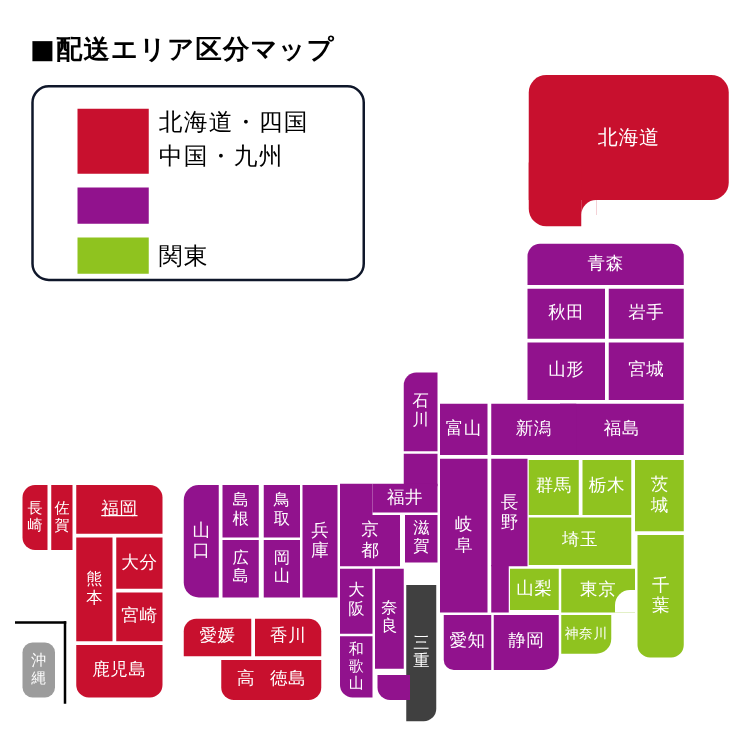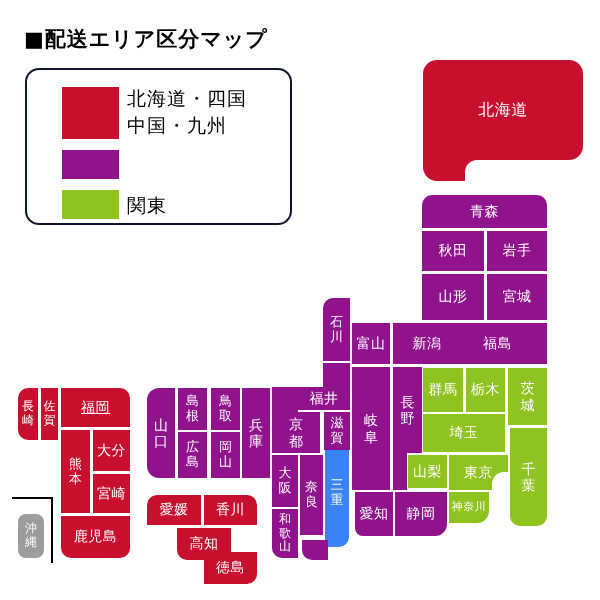--- a/index.html
+++ b/index.html
@@ -120,21 +120,21 @@
 <div class="cell fs11" style="left: 449px; top: 492px; width: 40px; height: 31px; border-radius: 0px 0px 12px; background: rgb(143, 195, 31);">
     <span>神奈川</span>
   </div>
 
 <div class="cell" style="left: 395px; top: 492px; width: 52px; height: 44px; border-radius: 0px 0px 12px; background: rgb(145, 18, 141);">
     <span>静岡</span>
   </div>
 <div class="cell" style="left: 355px; top: 492px; width: 38px; height: 44px; border-radius: 0px 0px 0px 8px; background: rgb(145, 18, 141);">
     <span>愛知</span>
   </div>
-<div class="cell v fs13" style="left: 325px; top: 438px; width: 24px; height: 109px; border-radius: 0px 0px 10px; background: #3b82f6;">
+<div class="cell v fs13" style="left: 325px; top: 468px; width: 24px; height: 109px; border-radius: 0px 0px 10px; background: #404040;">
     <span>三重</span>
   </div>
 <div class="cell" style="left: 302px; top: 540px; width: 26px; height: 20px; border-radius: 0px 0px 0px 10px; background: rgb(145, 18, 141);"></div>
 
 <div class="cell v fs13" style="left: 324px; top: 412px; width: 26px; height: 38px; background: rgb(145, 18, 141);">
     <span>滋賀</span>
   </div>
 <div class="cell" style="left: 272px; top: 387px; width: 26px; height: 27px; background: rgb(145, 18, 141);"></div>
 <div class="cell v" style="left: 272px; top: 412px; width: 48px; height: 41px; background: rgb(145, 18, 141);">
     <span>京都</span>
@@ -170,21 +170,21 @@
 
 <div class="cell" style="left: 147px; top: 495px; width: 54px; height: 30px; border-radius: 10px 0px 0px; background: rgb(200, 16, 46);">
     <span>愛媛</span>
   </div>
 <div class="cell" style="left: 204px; top: 495px; width: 53px; height: 30px; border-radius: 0px 10px 0px 0px; background: rgb(200, 16, 46);">
     <span>香川</span>
   </div>
 <div class="cell" style="left: 147px; top: 528px; width: 54px; height: 32px; border-radius: 0px 0px 0px 10px; background: rgb(200, 16, 46); margin-left: 30px;">
     <span>高知</span>
   </div>
-<div class="cell" style="left: 204px; top: 528px; width: 53px; height: 32px; border-radius: 0px 0px 10px; background: rgb(200, 16, 46); margin-top: 24px;">
+<div class="cell" style="left: 204px; top: 528px; width: 53px; height: 32px; border-radius: 0px 0px 10px; background: rgb(200, 16, 46);">
     <span>徳島</span>
   </div>
 
 <div class="cell v fs12" style="left: 18px; top: 388px; width: 20px; height: 52px; border-radius: 10px 0px 0px 10px; background: rgb(200, 16, 46);">
     <span>長崎</span>
   </div>
 <div class="cell v fs12" style="left: 41px; top: 388px; width: 17px; height: 52px; background: rgb(200, 16, 46);">
     <span>佐賀</span>
   </div>
 <div class="cell" style="left: 61px; top: 388px; width: 69px; height: 39px; border-radius: 0px 10px 0px 0px; background: rgb(200, 16, 46); text-decoration: underline;">

